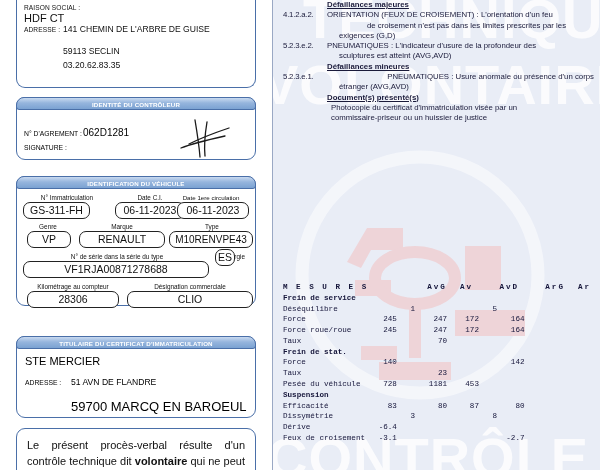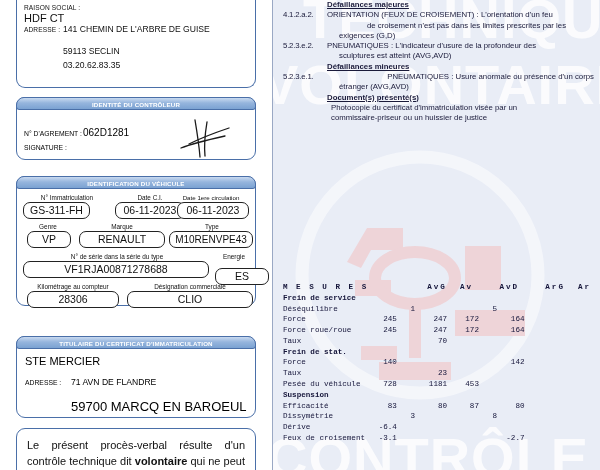--- a/index.html
+++ b/index.html
@@ -266,34 +266,34 @@
       <span class="fld-lbl" style="left:62px; top:46px; width:86px;">Marque</span>
       <div class="fld" style="left:62px; top:54px; width:86px; height:17px;">RENAULT</div>
 
       <span class="fld-lbl" style="left:156px; top:46px; width:78px;">Type</span>
       <div class="fld" style="left:152px; top:54px; width:84px; height:17px; font-size:10px;">M10RENVPE43</div>
 
       <span class="fld-lbl" style="left:8px; top:76px; width:184px;">N° de série dans la série du type</span>
       <div class="fld" style="left:6px; top:84px; width:186px; height:17px;">VF1RJA00871278688</div>
 
       <span class="fld-lbl" style="left:196px; top:76px; width:42px;">Energie</span>
-      <div class="fld" style="left:198px; top:91px; width:54px; height:17px;">ES</div>
+      <div class="fld" style="left:198px; top:72px; width:20px; height:17px;">ES</div>
 
       <span class="fld-lbl" style="left:6px; top:106px; width:100px;">Kilométrage au compteur</span>
       <div class="fld" style="left:10px; top:114px; width:92px; height:17px;">28306</div>
 
       <span class="fld-lbl" style="left:110px; top:106px; width:126px;">Désignation commerciale</span>
       <div class="fld" style="left:110px; top:114px; width:126px; height:17px;">CLIO</div>
     </div>
 
     <div class="panel" id="box-tit">
       <div class="panel-hdr">TITULAIRE DU CERTIFICAT D'IMMATRICULATION</div>
       <span id="tit-name">STE MERCIER</span>
       <span id="tit-adr-lbl">ADRESSE :</span>
-      <span id="tit-adr1">71 AVN DE FLANDRE</span>
+      <span id="tit-adr1">51 AVN DE FLANDRE</span>
       <span id="tit-adr2">59700 MARCQ EN BAROEUL</span>
     </div>
 
     <div class="panel" id="box-note">
       <div id="note-text">Le présent procès-verbal résulte d'un contrôle technique dit <b>volontaire</b> qui ne peut être assimilé au contrôle technique obligatoire prévu par le</div>
     </div>
   </div>
 
   <div class="right-col">
 

